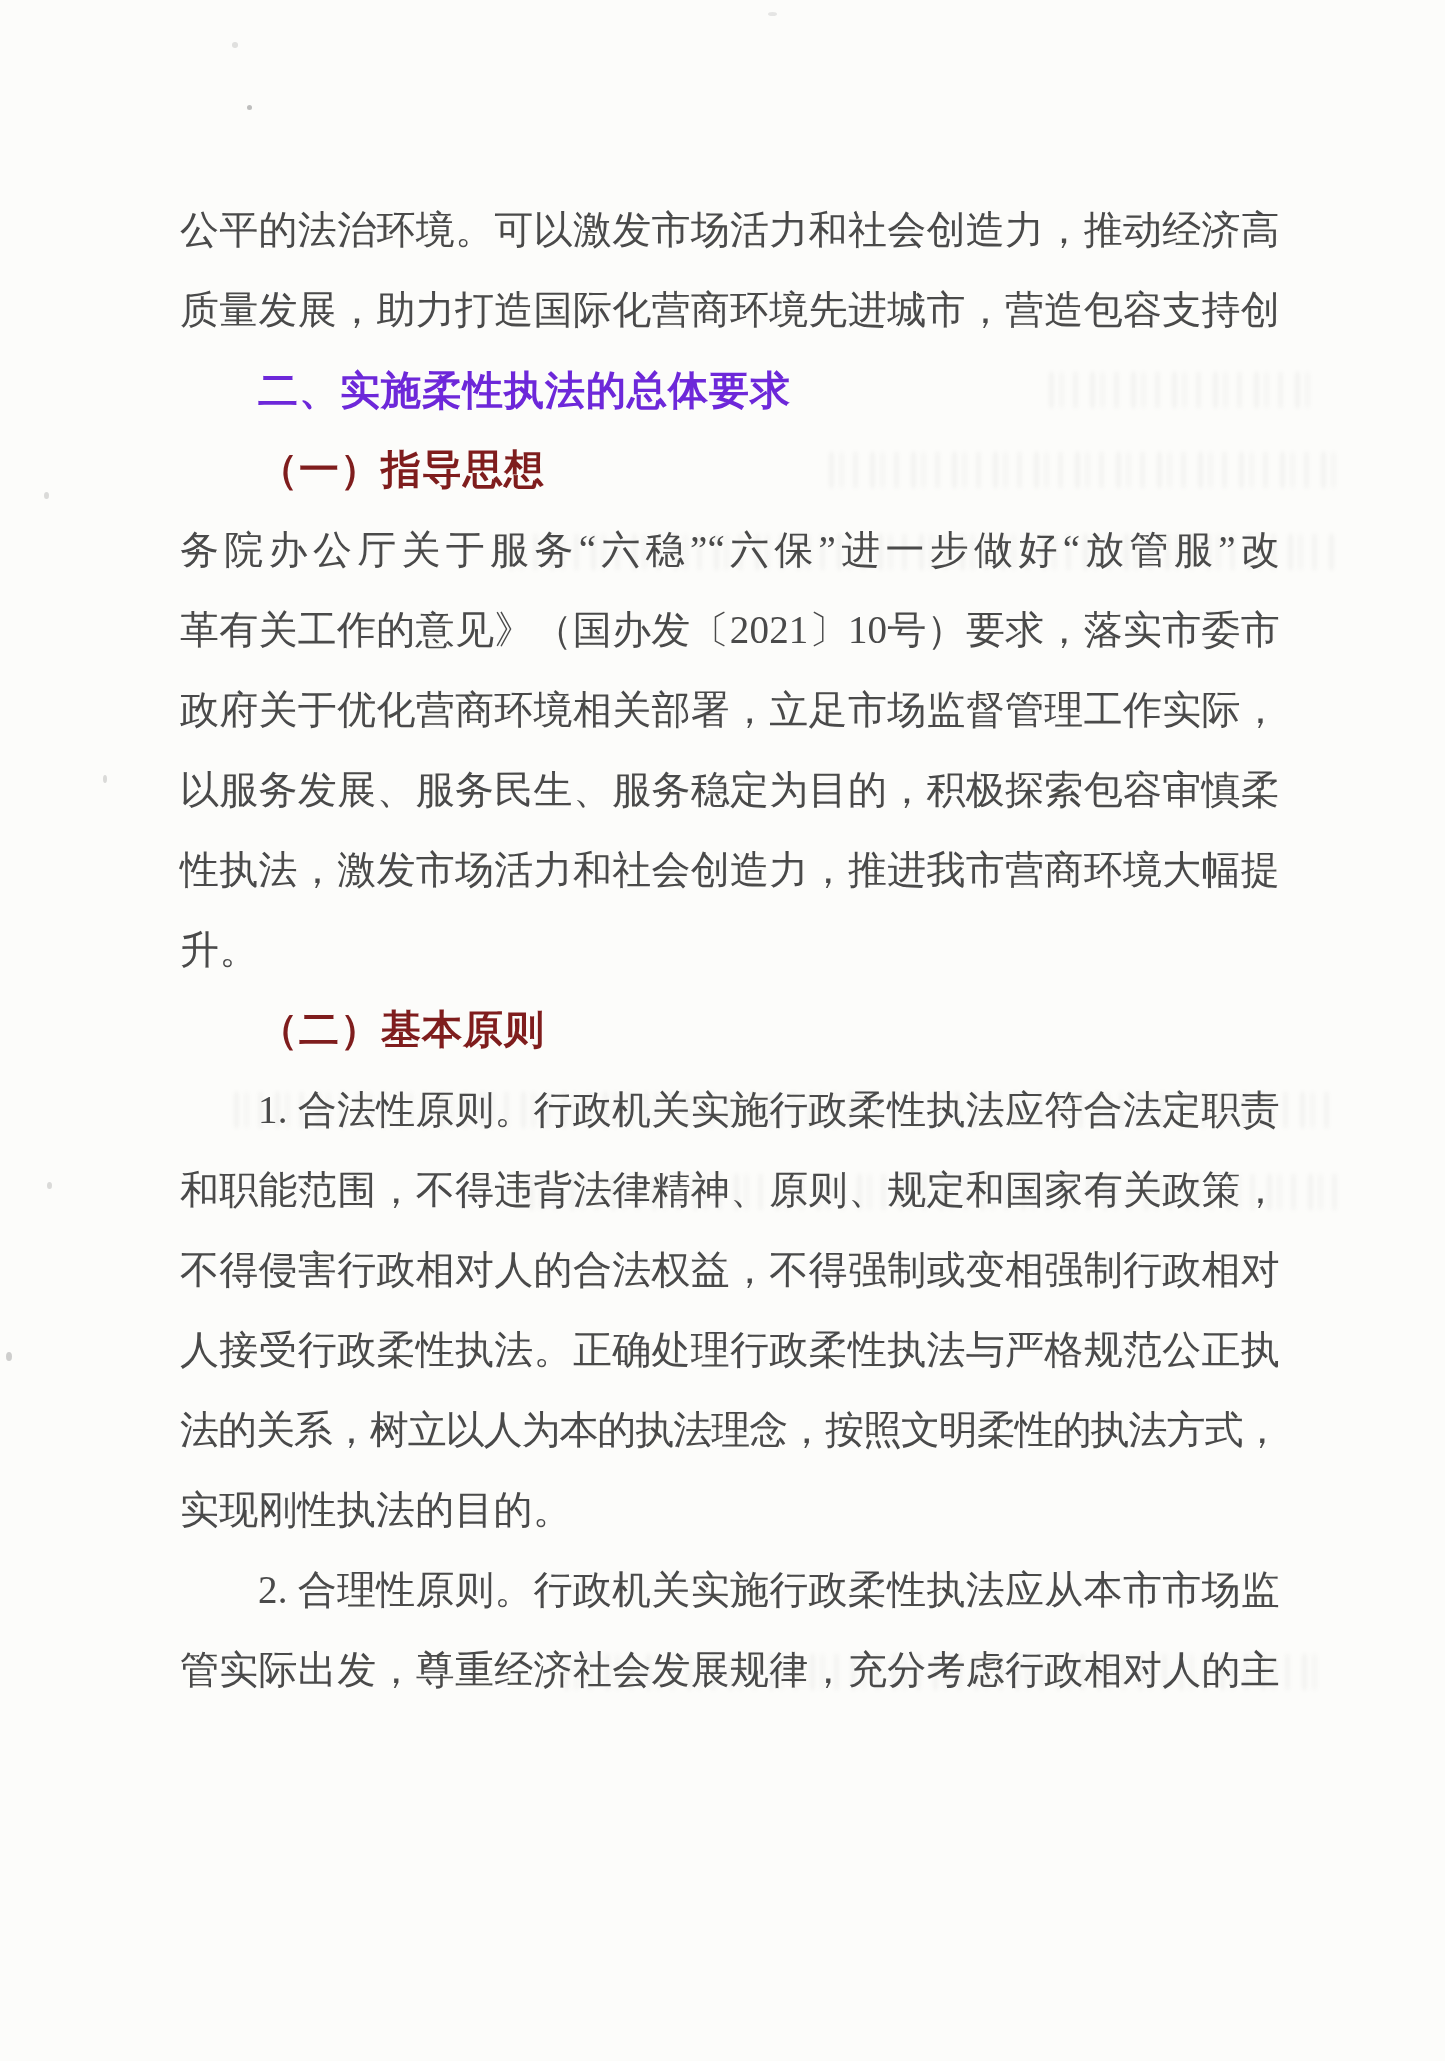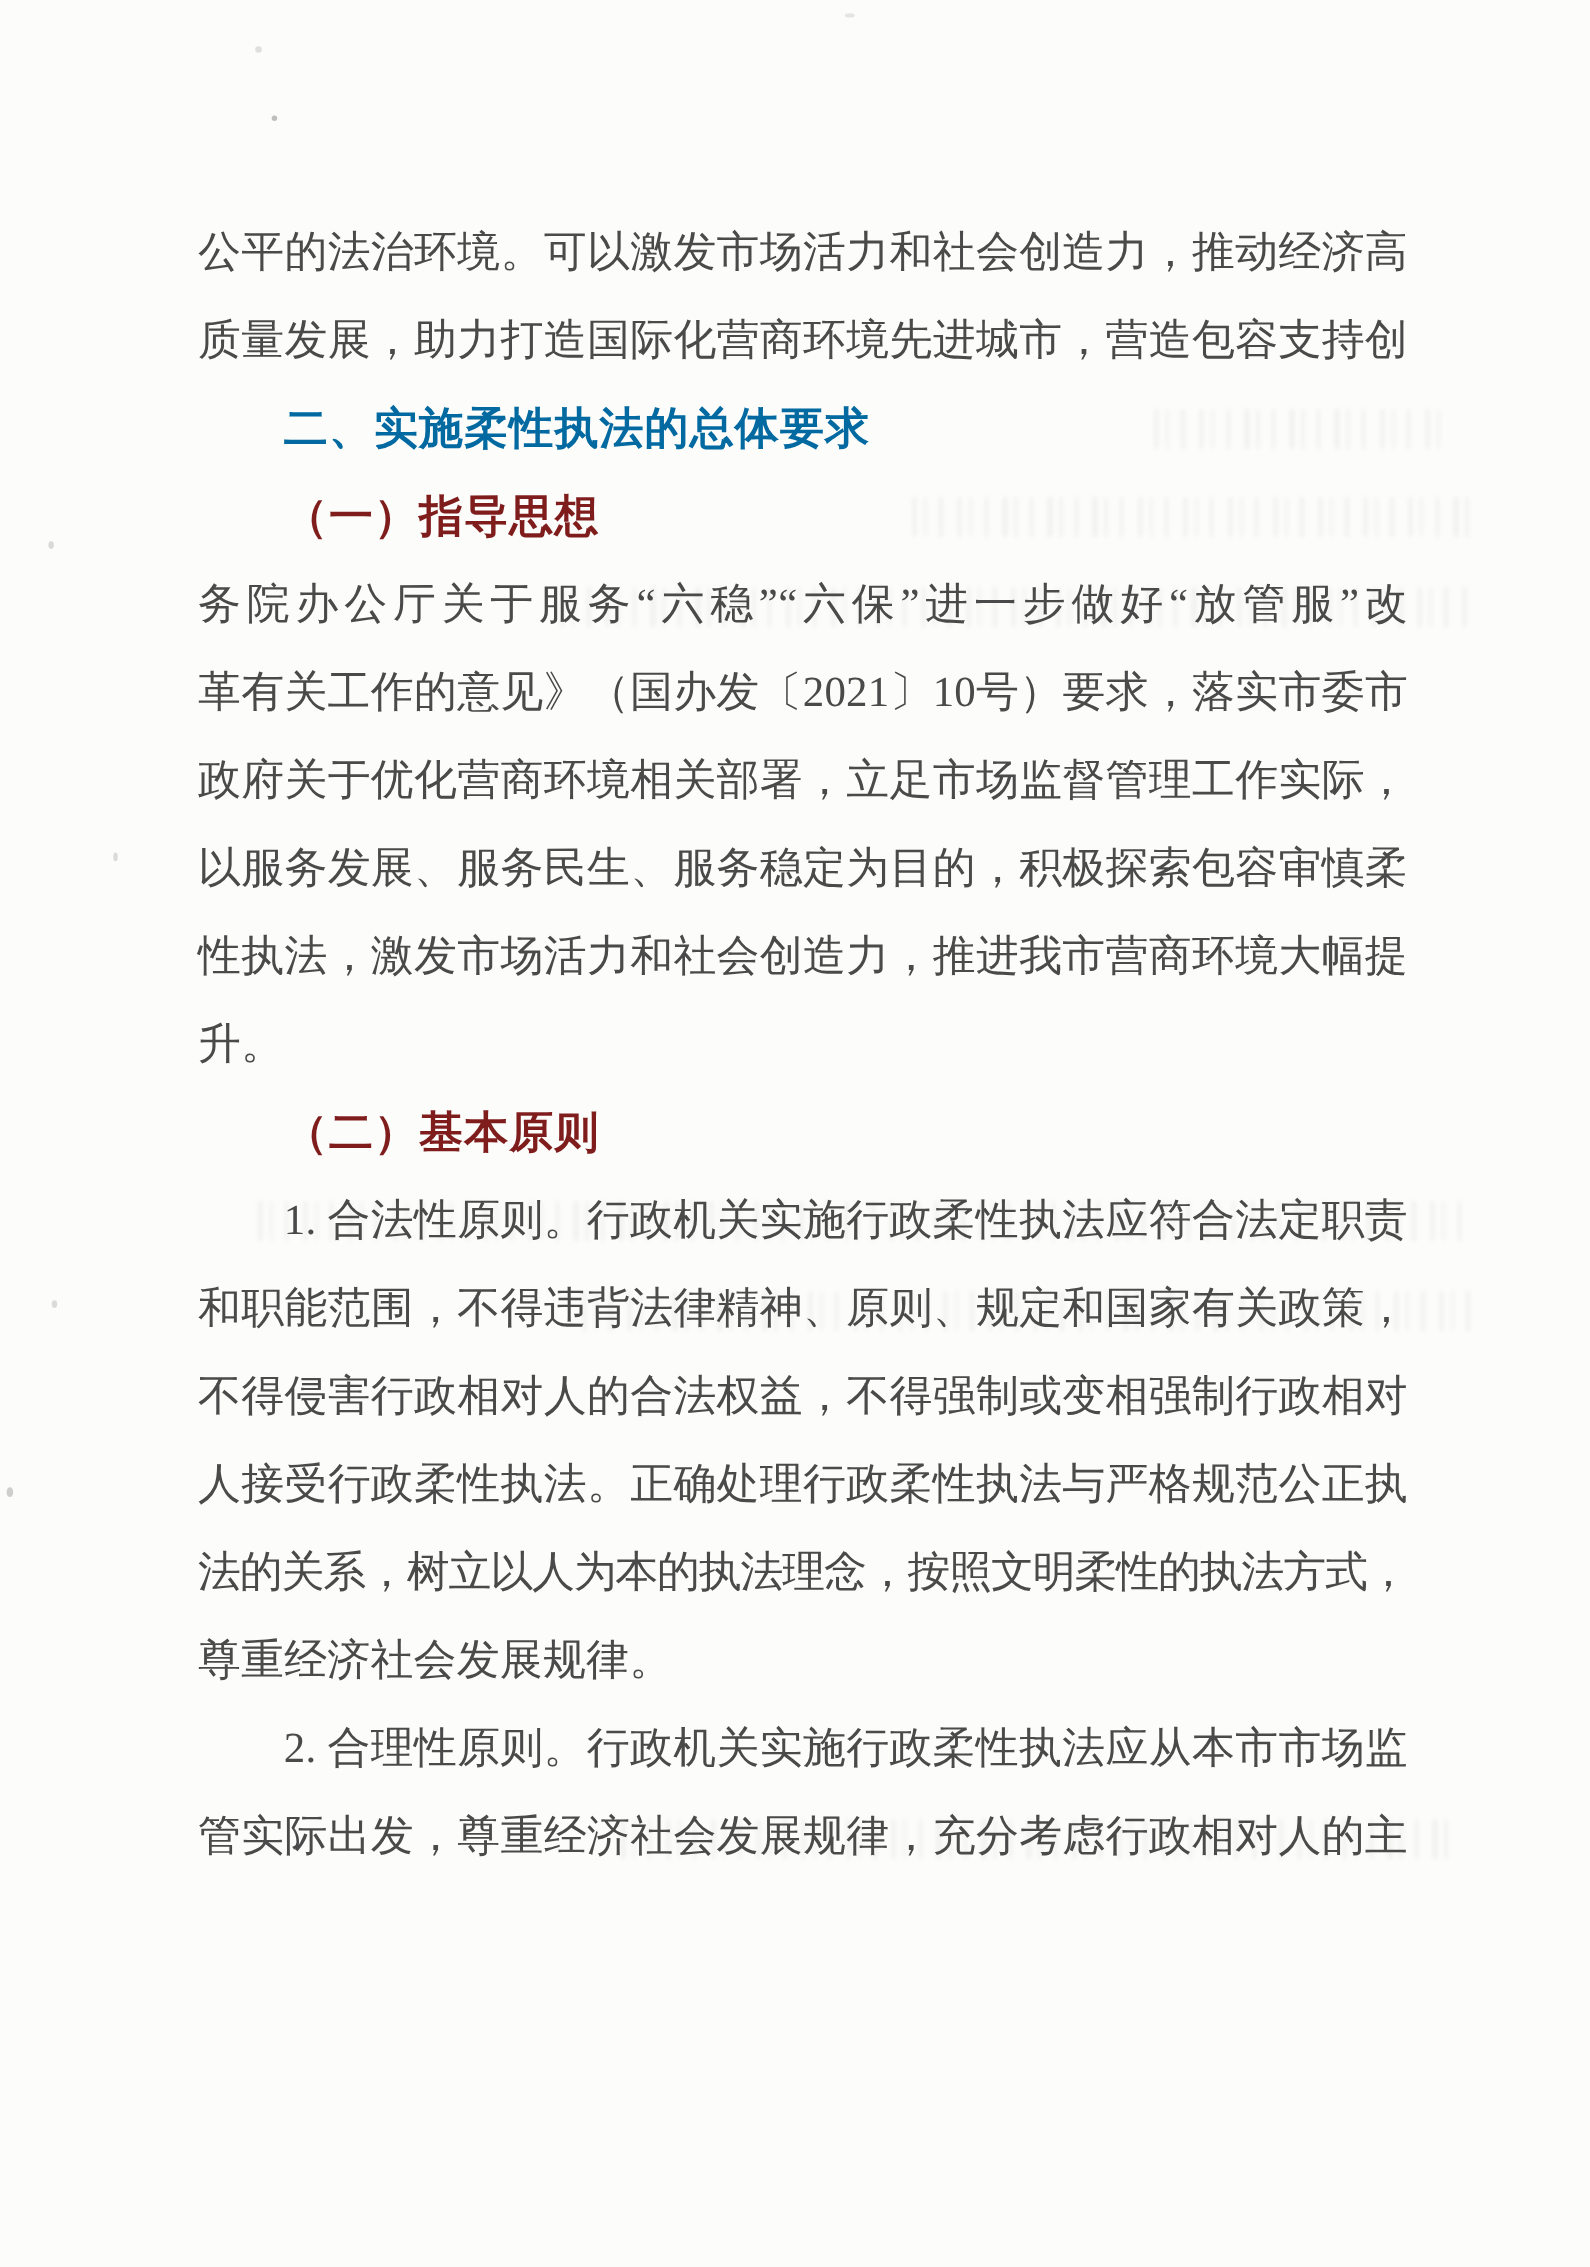--- a/index.html
+++ b/index.html
@@ -19,21 +19,21 @@
   .line{
     height:80px;line-height:80px;
     text-align:justify;text-align-last:justify;
     letter-spacing:.2px;
   }
   .l-short{text-align-last:left;}
   .l-indent{padding-left:78px;}
   .l-tight{letter-spacing:-1.4px;}
   .l-heading{
     font-family:"Liberation Sans","DejaVu Sans",sans-serif;
-    font-weight:700;color:#0369a1;font-size:40px;
+    font-weight:700;color:#6d28d9;font-size:40px;
     text-align-last:left;letter-spacing:1px;
   }
   .l-subhead{
     color:#7f1d1d;font-weight:600;font-size:40px;
     text-align-last:left;letter-spacing:1px;
   }
   
   .ghost{
     position:absolute;height:36px;
     background:repeating-linear-gradient(90deg,
@@ -74,16 +74,16 @@
   <div class="line">政府关于优化营商环境相关部署，立足市场监督管理工作实际，</div>
   <div class="line">以服务发展、服务民生、服务稳定为目的，积极探索包容审慎柔</div>
   <div class="line">性执法，激发市场活力和社会创造力，推进我市营商环境大幅提</div>
   <div class="line l-short">升。</div>
   <div class="line l-subhead l-indent l-short">（二）基本原则</div>
   <div class="line l-indent">1. 合法性原则。行政机关实施行政柔性执法应符合法定职责</div>
   <div class="line">和职能范围，不得违背法律精神、原则、规定和国家有关政策，</div>
   <div class="line">不得侵害行政相对人的合法权益，不得强制或变相强制行政相对</div>
   <div class="line">人接受行政柔性执法。正确处理行政柔性执法与严格规范公正执</div>
   <div class="line l-tight">法的关系，树立以人为本的执法理念，按照文明柔性的执法方式，</div>
-  <div class="line l-short">尊重经济社会发展规律。</div>
+  <div class="line l-short">实现刚性执法的目的。</div>
   <div class="line l-indent">2. 合理性原则。行政机关实施行政柔性执法应从本市市场监</div>
   <div class="line">管实际出发，尊重经济社会发展规律，充分考虑行政相对人的主</div>
 </div>
 
 </body></html>

